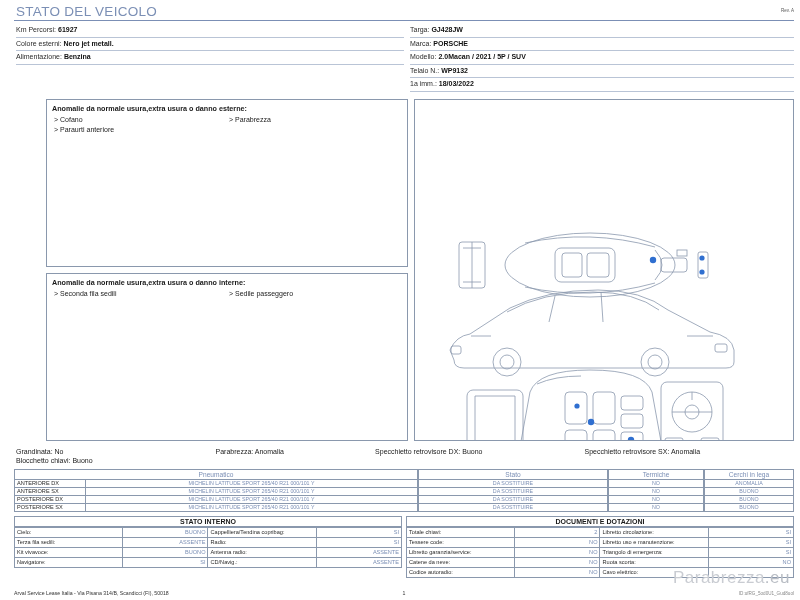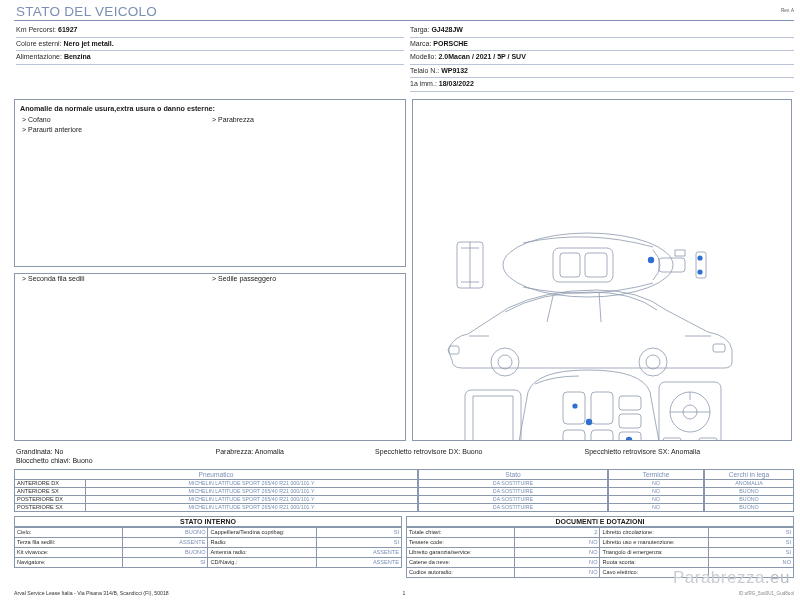--- a/index.html
+++ b/index.html
@@ -63,21 +63,21 @@
   .hdr-sep {
     border-bottom: 1px solid #b9c4d6;
     margin: 1px 0;
   }
   
   .panels {
     display: flex;
     gap: 6px;
     width: 100%;
   }
-  .panel-left { width: 392px; }
+  .panel-left { width: 392px; margin-left: 32px; }
   .panel-right { width: 380px; }
   .box {
     border: 1px solid #8a98ad;
     box-sizing: border-box;
     position: relative;
   }
   .box-ext { height: 168px; }
   .box-int { height: 168px; margin-top: 6px; }
   .box-title {
     font-weight: bold;
@@ -277,20 +277,21 @@
             <div class="dmg">&gt; Cofano</div>
             <div class="dmg">&gt; Paraurti anteriore</div>
           </div>
           <div class="col">
             <div class="dmg">&gt; Parabrezza</div>
           </div>
         </div>
       </div>
 
       <div class="box box-int">
+        <div class="box-title">Anomalie da normale usura,extra usura o danno interne:</div>
         <div class="two-cols">
           <div class="col">
             <div class="dmg">&gt; Seconda fila sedili</div>
           </div>
           <div class="col">
             <div class="dmg">&gt; Sedile passeggero</div>
           </div>
         </div>
       </div>
 

